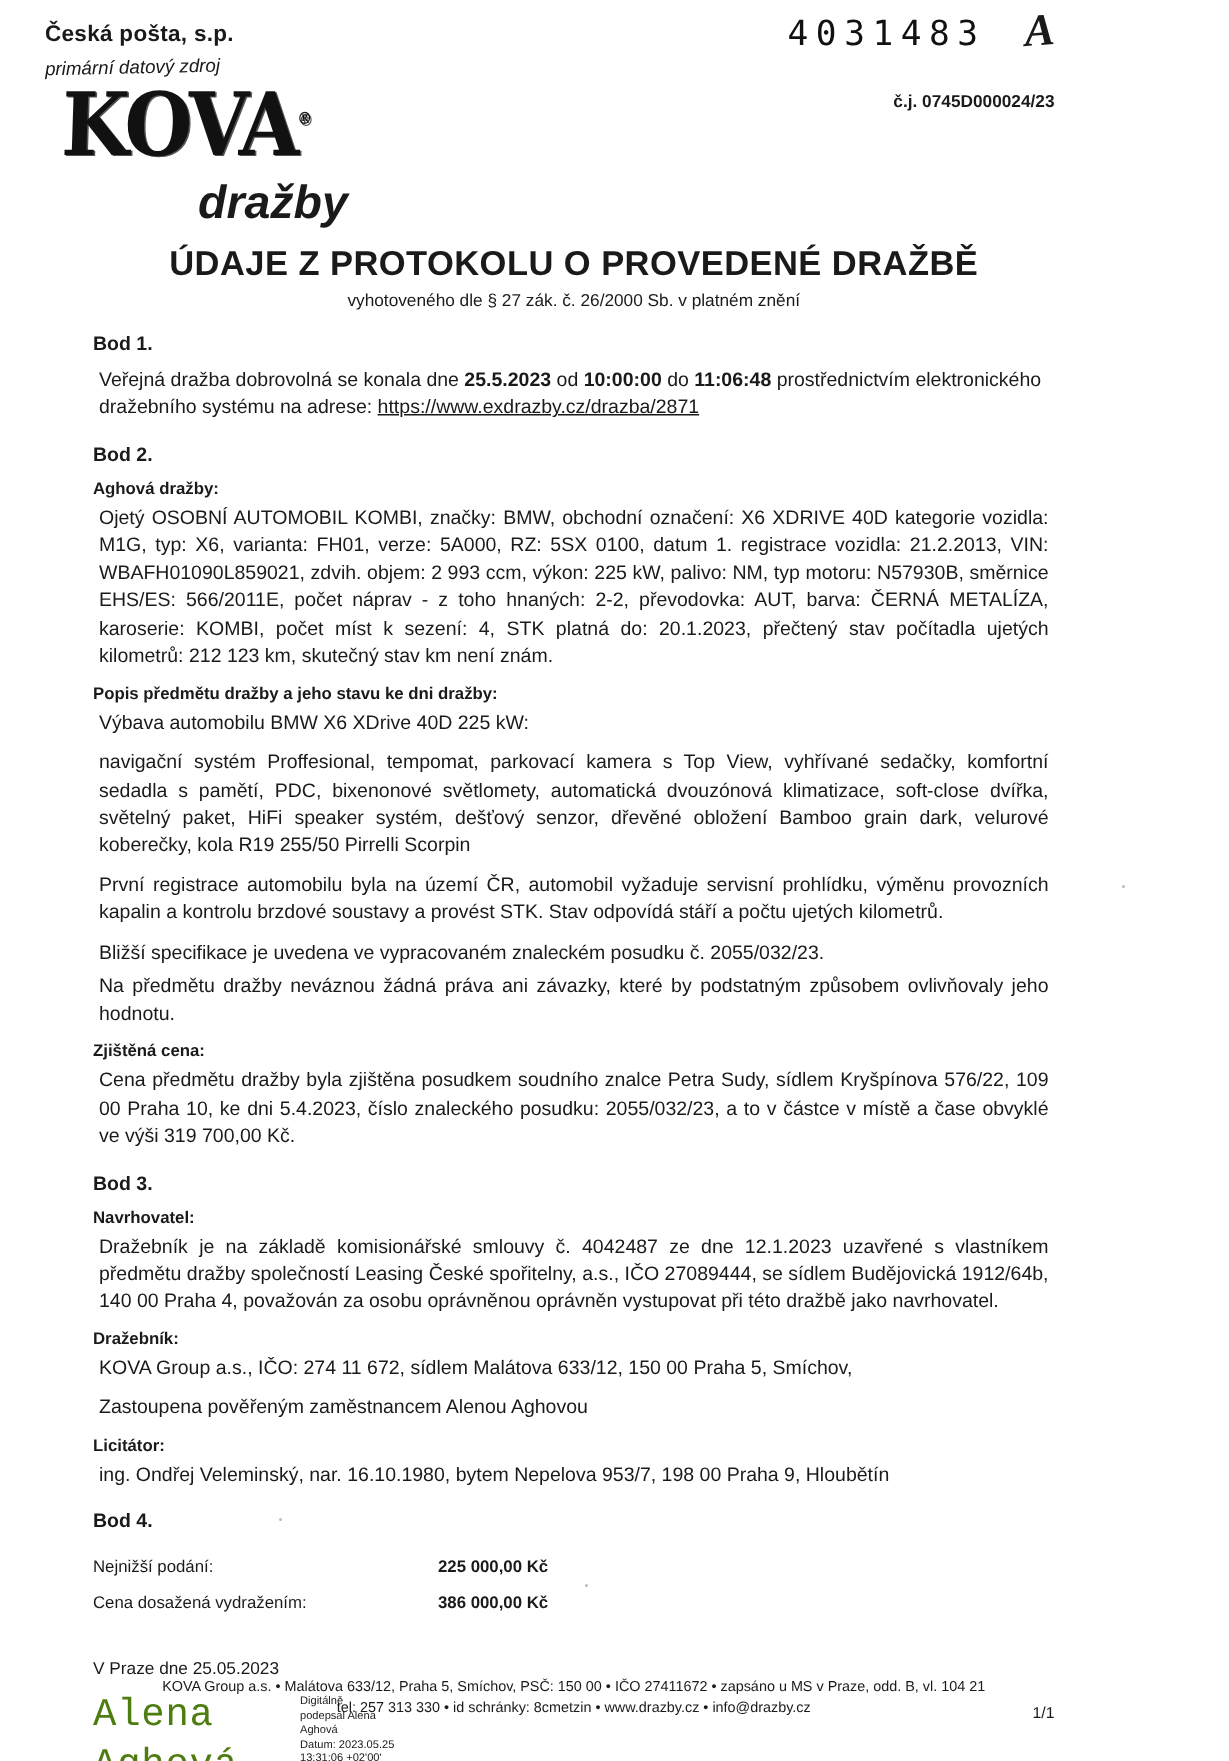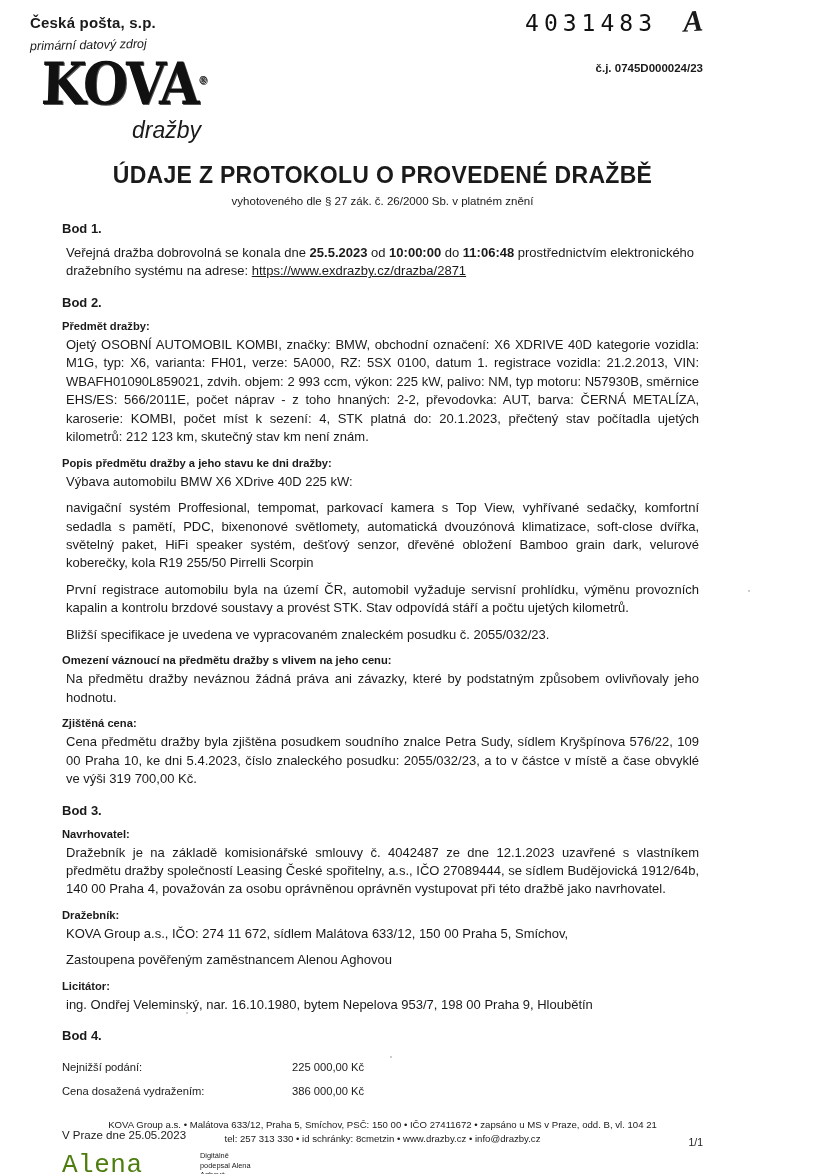--- a/index.html
+++ b/index.html
@@ -53,25 +53,26 @@
     line-height: 1;
     transform: scaleY(1.12) skewX(-2deg);
     transform-origin: left top;
     text-shadow: 1px 1px 0 #555;
   }
   .logo-reg {
     font-size: 10px;
     vertical-align: super;
   }
   .logo-drazby {
-    font-size: 23px;
+    font-size: 31px;
     font-style: italic;
     margin-left: 90px;
     margin-top: 10px;
     color: #1a1a1a;
+    font-weight: bold;
   }
   .stamp-number {
     position: absolute;
     right: 108px; top: 10px;
     font-family: "DejaVu Sans Mono", monospace;
     font-size: 23px;
     letter-spacing: 5px;
     color: #111;
   }
   .stamp-letter {
@@ -139,21 +140,21 @@
   .amounts {
     margin-top: 12px;
     width: 100%;
     border-collapse: collapse;
   }
   .amounts td {
     font-size: 11.2px;
     padding: 6px 0;
   }
   .amounts td.label { width: 230px; }
-  .amounts td.value { font-weight: normal; margin-top: 21px; }
+  .amounts td.value { font-weight: bold; margin-top: 21px; }
 
   
   .sig-date {
     margin-top: 26px;
     font-size: 11.5px;
   }
   .sig-block {
     position: relative;
     margin-top: 8px;
     height: 92px;
@@ -228,30 +229,29 @@
   <div class="doc-title">ÚDAJE Z PROTOKOLU O PROVEDENÉ DRAŽBĚ</div>
   <div class="doc-subtitle">vyhotoveného dle § 27 zák. č. 26/2000 Sb. v platném znění</div>
 
   <div class="content">
 
     <div class="section-head">Bod 1.</div>
     <p class="bod1-p"><span>Veřejná dražba dobrovolná se konala dne </span><b>25.5.2023</b><span> od </span><b>10:00:00</b><span> do </span><b>11:06:48</b><span> prostřednictvím elektronického dražebního systému na adrese: </span><a class="link" href="#">https://www.exdrazby.cz/drazba/2871</a></p>
 
     <div class="section-head">Bod 2.</div>
 
-    <div class="lbl">Předmět dražby:</div>
+    <div class="lbl">Aghová dražby:</div>
     <p>Ojetý OSOBNÍ AUTOMOBIL KOMBI, značky: BMW, obchodní označení: X6 XDRIVE 40D kategorie vozidla: M1G, typ: X6, varianta: FH01, verze: 5A000, RZ: 5SX 0100, datum 1. registrace vozidla: 21.2.2013, VIN: WBAFH01090L859021, zdvih. objem: 2 993 ccm, výkon: 225 kW, palivo: NM, typ motoru: N57930B, směrnice EHS/ES: 566/2011E, počet náprav - z toho hnaných: 2-2, převodovka: AUT, barva: ČERNÁ METALÍZA, karoserie: KOMBI, počet míst k sezení: 4, STK platná do: 20.1.2023, přečtený stav počítadla ujetých kilometrů: 212 123 km, skutečný stav km není znám.</p>
 
     <div class="lbl">Popis předmětu dražby a jeho stavu ke dni dražby:</div>
     <p>Výbava automobilu BMW X6 XDrive 40D 225 kW:</p>
     <p class="gap">navigační systém Proffesional, tempomat, parkovací kamera s Top View, vyhřívané sedačky, komfortní sedadla s pamětí, PDC, bixenonové světlomety, automatická dvouzónová klimatizace, soft-close dvířka, světelný paket, HiFi speaker systém, dešťový senzor, dřevěné obložení Bamboo grain dark, velurové koberečky, kola R19 255/50 Pirrelli Scorpin</p>
     <p class="gap">První registrace automobilu byla na území ČR, automobil vyžaduje servisní prohlídku, výměnu provozních kapalin a kontrolu brzdové soustavy a provést STK. Stav odpovídá stáří a počtu ujetých kilometrů.</p>
     <p class="gap">Bližší specifikace je uvedena ve vypracovaném znaleckém posudku č. 2055/032/23.</p>
 
-    <div class="lbl">Omezení váznoucí na předmětu dražby s vlivem na jeho cenu:</div>
     <p>Na předmětu dražby neváznou žádná práva ani závazky, které by podstatným způsobem ovlivňovaly jeho hodnotu.</p>
 
     <div class="lbl">Zjištěná cena:</div>
     <p>Cena předmětu dražby byla zjištěna posudkem soudního znalce Petra Sudy, sídlem Kryšpínova 576/22, 109 00 Praha 10, ke dni 5.4.2023, číslo znaleckého posudku: 2055/032/23, a to v částce v místě a čase obvyklé ve výši 319 700,00 Kč.</p>
 
     <div class="section-head">Bod 3.</div>
 
     <div class="lbl">Navrhovatel:</div>
     <p>Dražebník je na základě komisionářské smlouvy č. 4042487 ze dne 12.1.2023 uzavřené s vlastníkem předmětu dražby společností Leasing České spořitelny, a.s., IČO 27089444, se sídlem Budějovická 1912/64b, 140 00 Praha 4, považován za osobu oprávněnou oprávněn vystupovat při této dražbě jako navrhovatel.</p>
 

